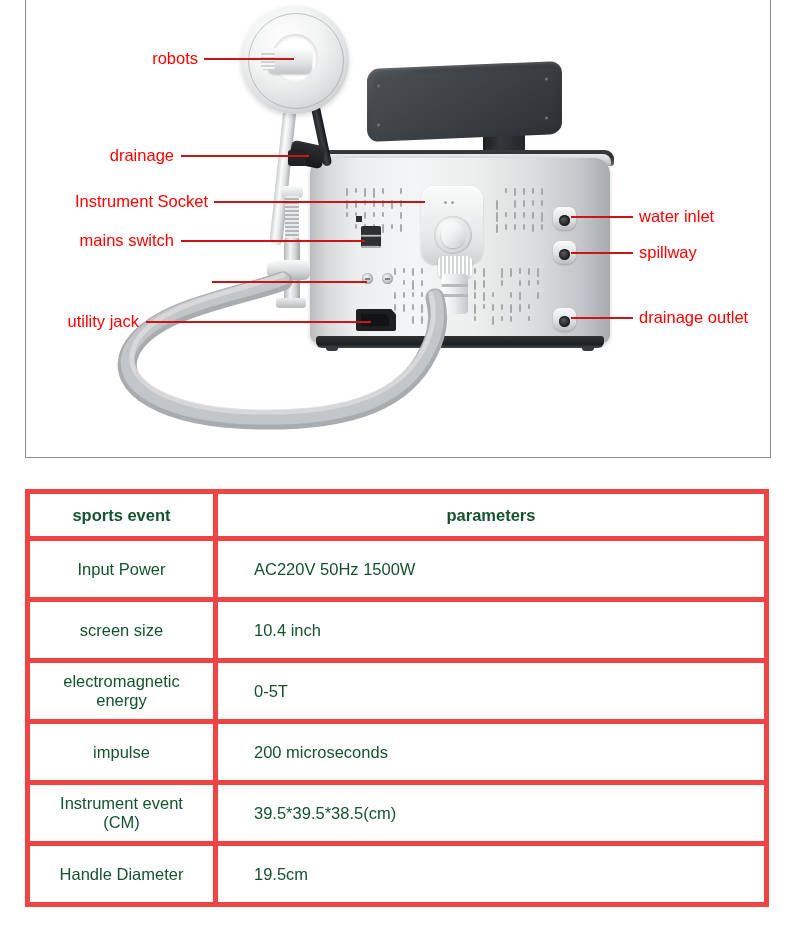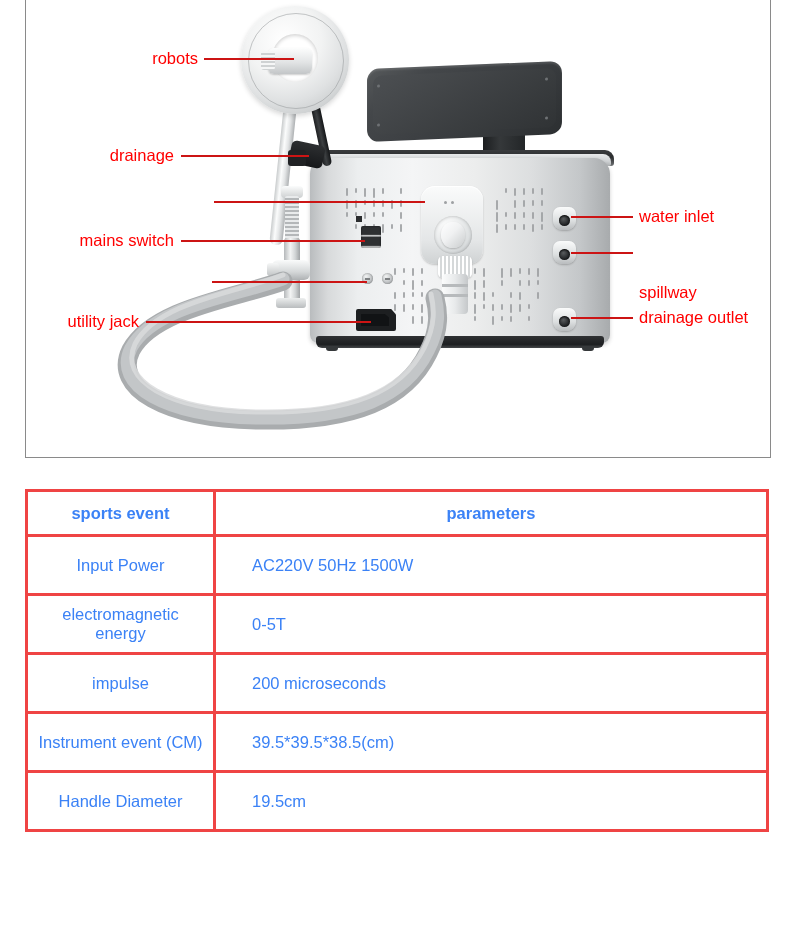--- a/index.html
+++ b/index.html
@@ -448,24 +448,24 @@
   #spec-table {
     position: absolute;
     left: 25px;
     top: 489px;
     width: 744px;
     border-collapse: collapse;
     table-layout: fixed;
     background: #fff;
   }
   #spec-table td, #spec-table th {
-    border: 3px solid #ef4444;
+    border: 5px solid #ef4444;
     padding: 0 10px;
     font-size: 16.5px;
-    color: #3b82f6;
+    color: #14532d;
     font-weight: normal;
     vertical-align: middle;
   }
   #spec-table th {
     font-weight: bold;
     text-align: center;
     height: 42px;
   }
   #spec-table td.k {
     text-align: center;
@@ -657,43 +657,48 @@
   <div class="leader" style="left:155px;top:242px;width:184px;"></div>
   <div class="leader" style="left:186px;top:283px;width:155px;"></div>
   <div class="leader" style="left:120px;top:323px;width:225px;"></div>
 
   <div class="leader" style="left:545px;top:218px;width:62px;"></div>
   <div class="leader" style="left:545px;top:254px;width:62px;"></div>
   <div class="leader" style="left:545px;top:319px;width:62px;"></div>
 
   <div class="anno-label left" style="left:0;top:52px;width:172px;">robots</div>
   <div class="anno-label left" style="left:0;top:149px;width:148px;">drainage</div>
+  <div class="anno-label left" style="left:0;top:195px;width:182px;">Instrument Socket</div>
   <div class="anno-label left" style="left:0;top:234px;width:148px;">mains switch</div>
   <div class="anno-label left" style="left:0;top:315px;width:113px;">utility jack</div>
 
   <div class="anno-label" style="left:613px;top:210px;">water inlet</div>
-  <div class="anno-label" style="left:613px;top:246px;margin-top:40px;">spillway</div>
+  <div class="anno-label" style="left:613px;top:246px;">spillway</div>
   <div class="anno-label" style="left:613px;top:311px;">drainage outlet</div>
 </div>
 
 <table id="spec-table">
   <colgroup>
       <col class="col-k">
       <col>
     </colgroup>
   <thead>
     <tr>
       <th>sports event</th>
       <th>parameters</th>
     </tr>
   </thead>
   <tbody id="spec-body">
       <tr>
         <td class="k">Input Power</td>
         <td class="v">AC220V 50Hz 1500W</td>
+      </tr>
+      <tr>
+        <td class="k">screen size</td>
+        <td class="v">10.4 inch</td>
       </tr>
       <tr>
         <td class="k">electromagnetic energy</td>
         <td class="v">0-5T</td>
       </tr>
       <tr>
         <td class="k">impulse</td>
         <td class="v">200 microseconds</td>
       </tr>
       <tr>

